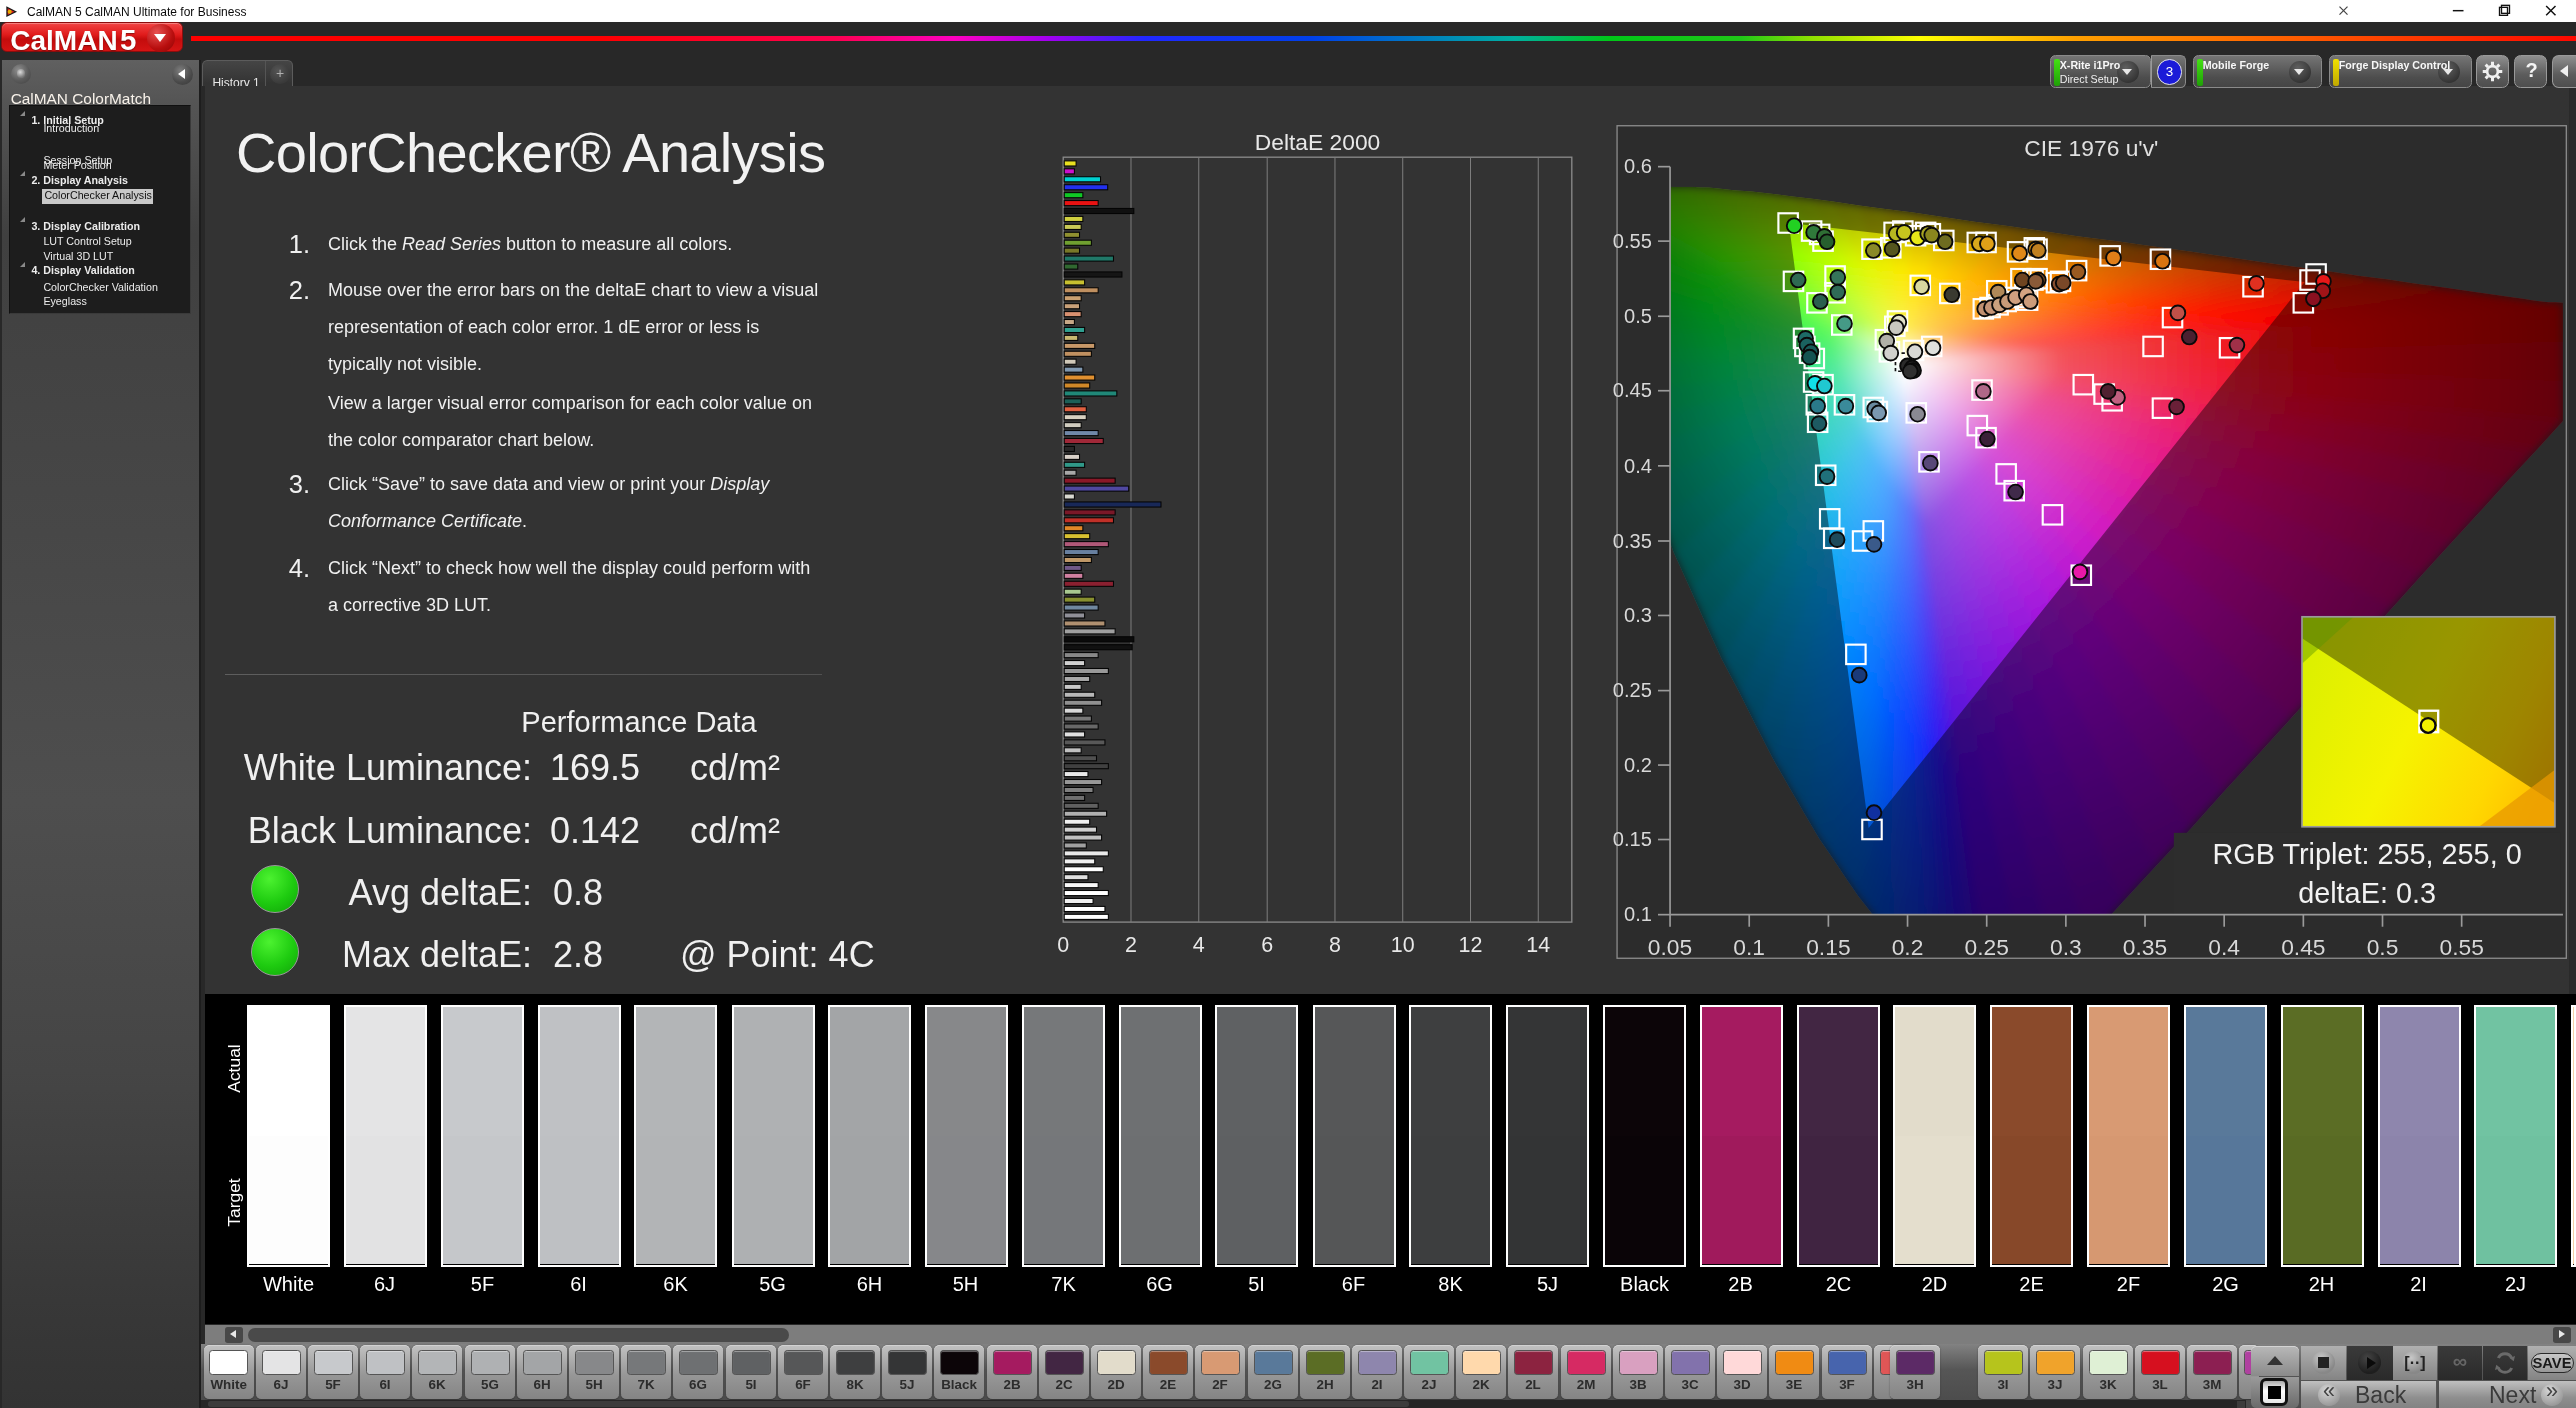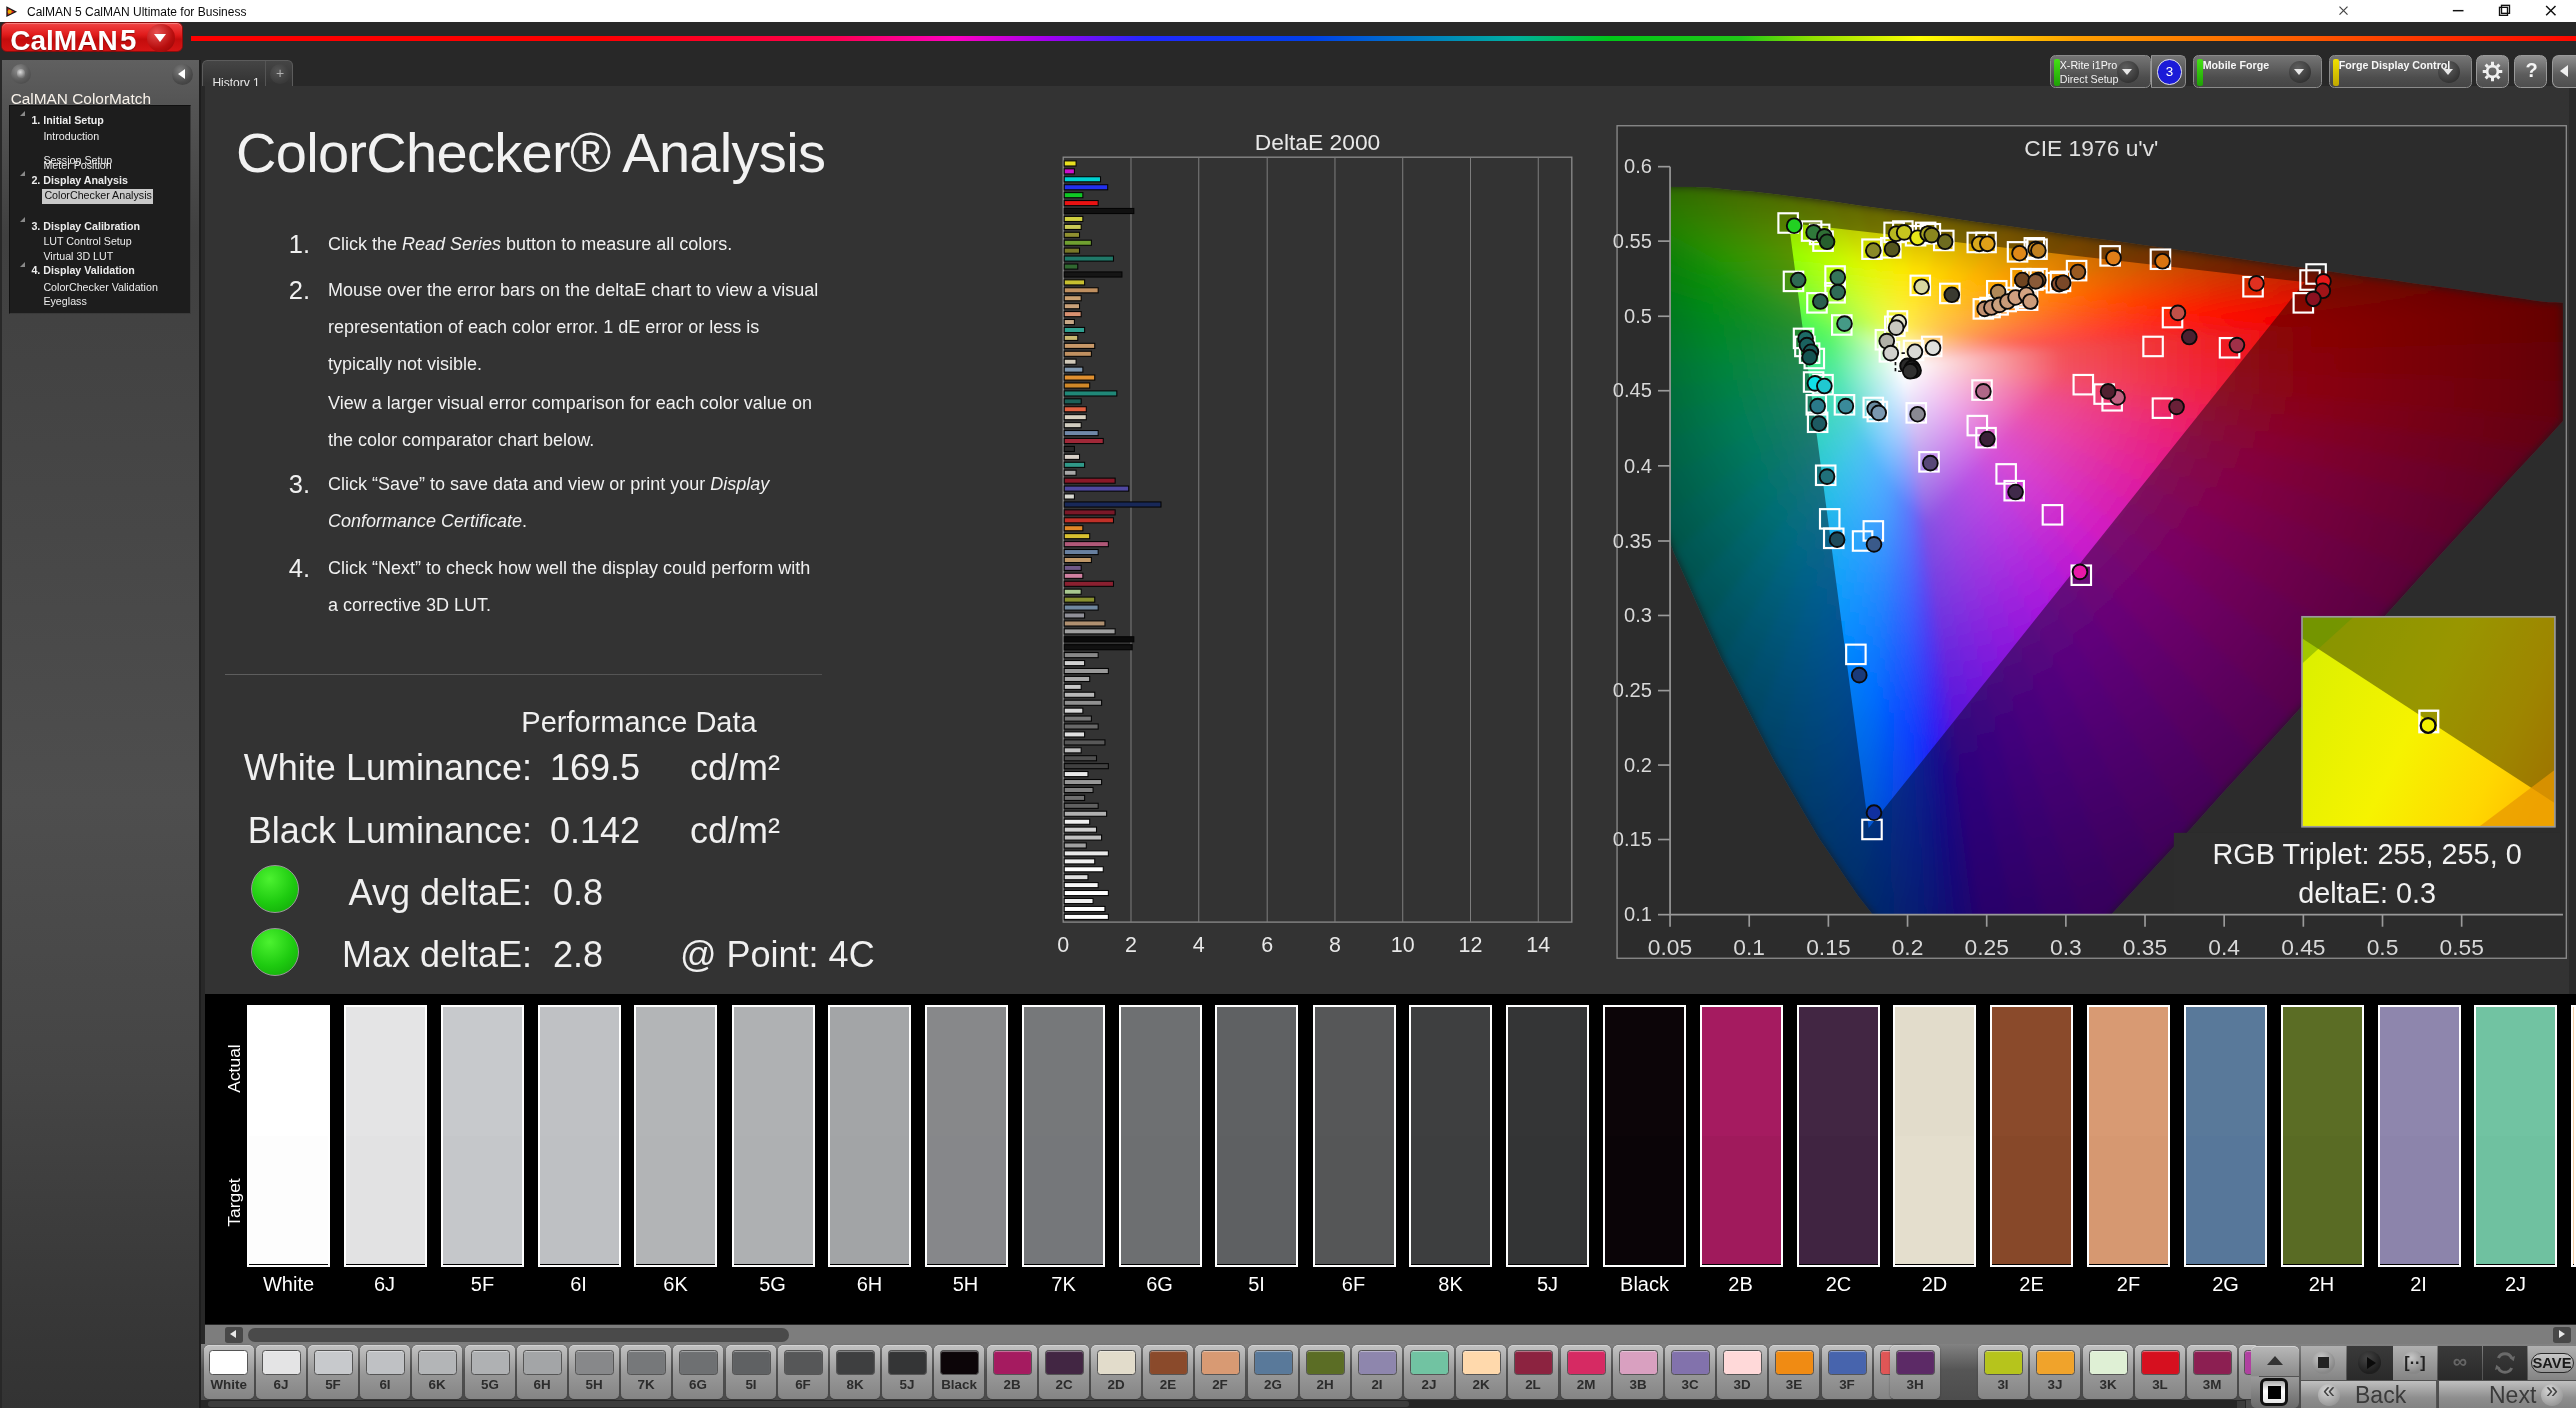--- a/index.html
+++ b/index.html
@@ -87,21 +87,21 @@
       <div class="knob2"></div>
     </div>
 <div class="collapse">
       <div class="tri-l"></div>
     </div>
 <div class="smtitle">CalMAN ColorMatch</div>
 <div class="treebox">
 <div class="hl"></div>
 <div class="exp" style="left:9.4px;top:5.4px"></div>
 <div class="ti tib" style="left:21px;top:8px">1. Initial Setup</div>
-<div class="ti" style="left:33px;top:24px">Introduction</div>
+<div class="ti" style="left:33px;top:16px">Introduction</div>
 <div class="ti" style="left:33px;top:48px">Session Setup</div>
 <div class="ti" style="left:33px;top:53px">Meter Position</div>
 <div class="exp" style="left:9.4px;top:65px"></div>
 <div class="ti tib" style="left:21px;top:68px">2. Display Analysis</div>
 <div class="ti" style="left:34px;top:83px;color:#111">ColorChecker Analysis</div>
 <div class="exp" style="left:9.4px;top:111px"></div>
 <div class="ti tib" style="left:21px;top:114px">3. Display Calibration</div>
 <div class="ti" style="left:33px;top:129px">LUT Control Setup</div>
 <div class="ti" style="left:33px;top:144px">Virtual 3D LUT</div>
 <div class="exp" style="left:9.4px;top:156px"></div>
@@ -115,21 +115,21 @@
     <div style="position:absolute;left:9.4px;top:15px;font-size:12px;color:#e8e8e8">History 1</div>
 <div style="position:absolute;left:62px;top:0;width:0.7px;height:25.5px;background:#555"></div>
 <div style="position:absolute;left:67px;top:2.7px;width:20px;height:20px;border-radius:50%;background:radial-gradient(circle at 40% 35%,#555,#3a3a3a 70%)"></div>
 <div style="position:absolute;left:73px;top:4px;font-size:14px;color:#b0b0b0">+</div>
   </div>
 <div class="main"></div>
 <div class="abs" style="left:2569px;top:86px;width:7.4px;height:908px;background:#2a2a2a"></div>
 
 <div class="abs" style="left:2050px;top:55px;width:101px;height:33px;border-radius:5.4px;border:0.7px solid #8a8a8a;background:linear-gradient(180deg,#757575,#4d4d4d 70%,#454545)">
 <div style="position:absolute;left:2.7px;top:2.7px;width:6px;height:27.5px;border-radius:2px;background:linear-gradient(180deg,#44e014,#1fa006)"></div>
-<div style="position:absolute;left:8.7px;top:2.7px;font-size:10.7px;font-weight:normal;color:#f8f8f8;white-space:nowrap;z-index:3">X-Rite i1Pro</div>
+<div style="position:absolute;left:8.7px;top:2.7px;font-size:10.7px;font-weight:bold;color:#f8f8f8;white-space:nowrap;z-index:3">X-Rite i1Pro</div>
     <div style="position:absolute;left:8.7px;top:17.4px;font-size:10.7px;color:#f0f0f0;white-space:nowrap;z-index:3">Direct Setup</div>
 <div style="position:absolute;left:66px;top:5.4px;width:21.5px;height:21.5px;border-radius:50%;background:radial-gradient(circle at 40% 32%,#606060,#333 75%)"></div>
 <div style="position:absolute;left:71px;top:13.4px;width:0;height:0;border-left:5.4px solid transparent;border-right:5.4px solid transparent;border-top:6.7px solid #e8e8e8"></div>
   </div>
 <div class="abs" style="left:2151px;top:55px;width:35px;height:33px;border-radius:0 5.4px 5.4px 0;border:0.7px solid #8a8a8a;border-left:0.7px solid #999;background:linear-gradient(180deg,#757575,#4d4d4d 70%,#454545)">
 <div style="position:absolute;left:4.7px;top:3.4px;width:25.5px;height:25.5px;border-radius:50%;background:#1b1bd8;border:1.3px solid #e8e8e8"></div>
 <div style="position:absolute;left:0;top:8px;width:35px;text-align:center;font-size:13.4px;color:#fff">3</div>
   </div>
 <div class="abs" style="left:2193px;top:55px;width:129px;height:33px;border-radius:5.4px;border:0.7px solid #8a8a8a;background:linear-gradient(180deg,#757575,#4d4d4d 70%,#454545)">
 <div style="position:absolute;left:2.7px;top:2.7px;width:6px;height:27.5px;border-radius:2px;background:linear-gradient(180deg,#44e014,#1fa006)"></div>

